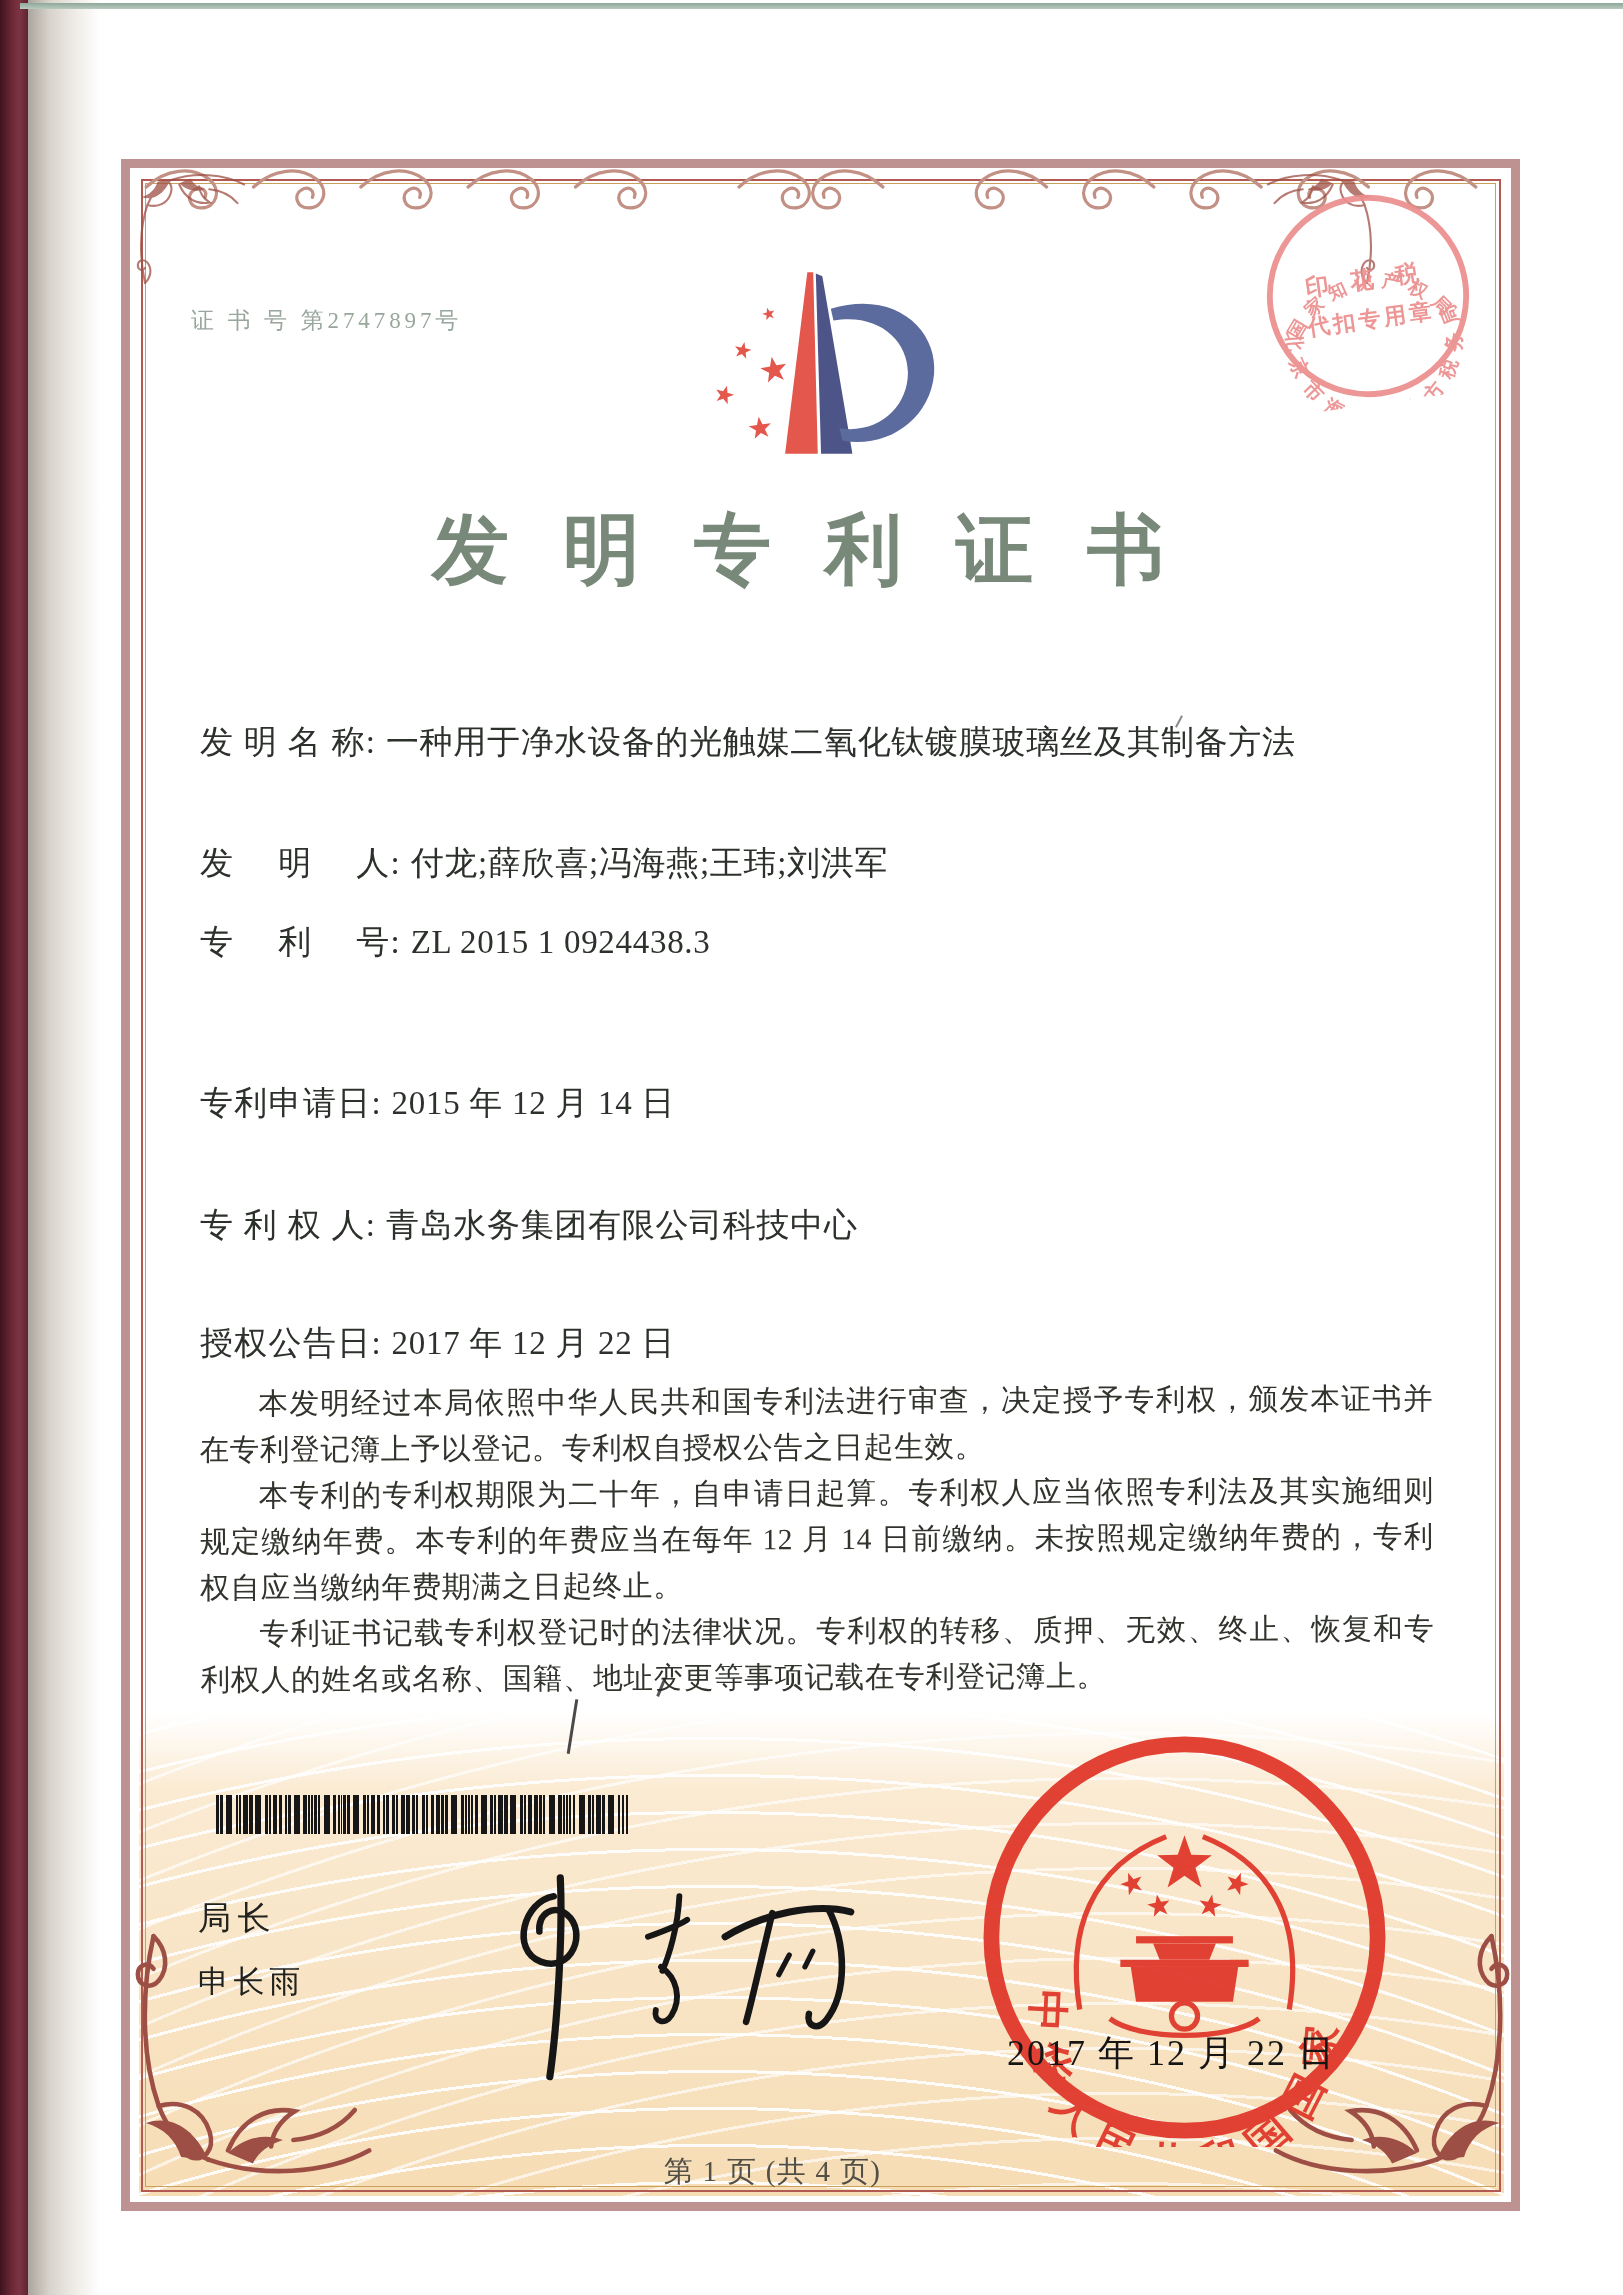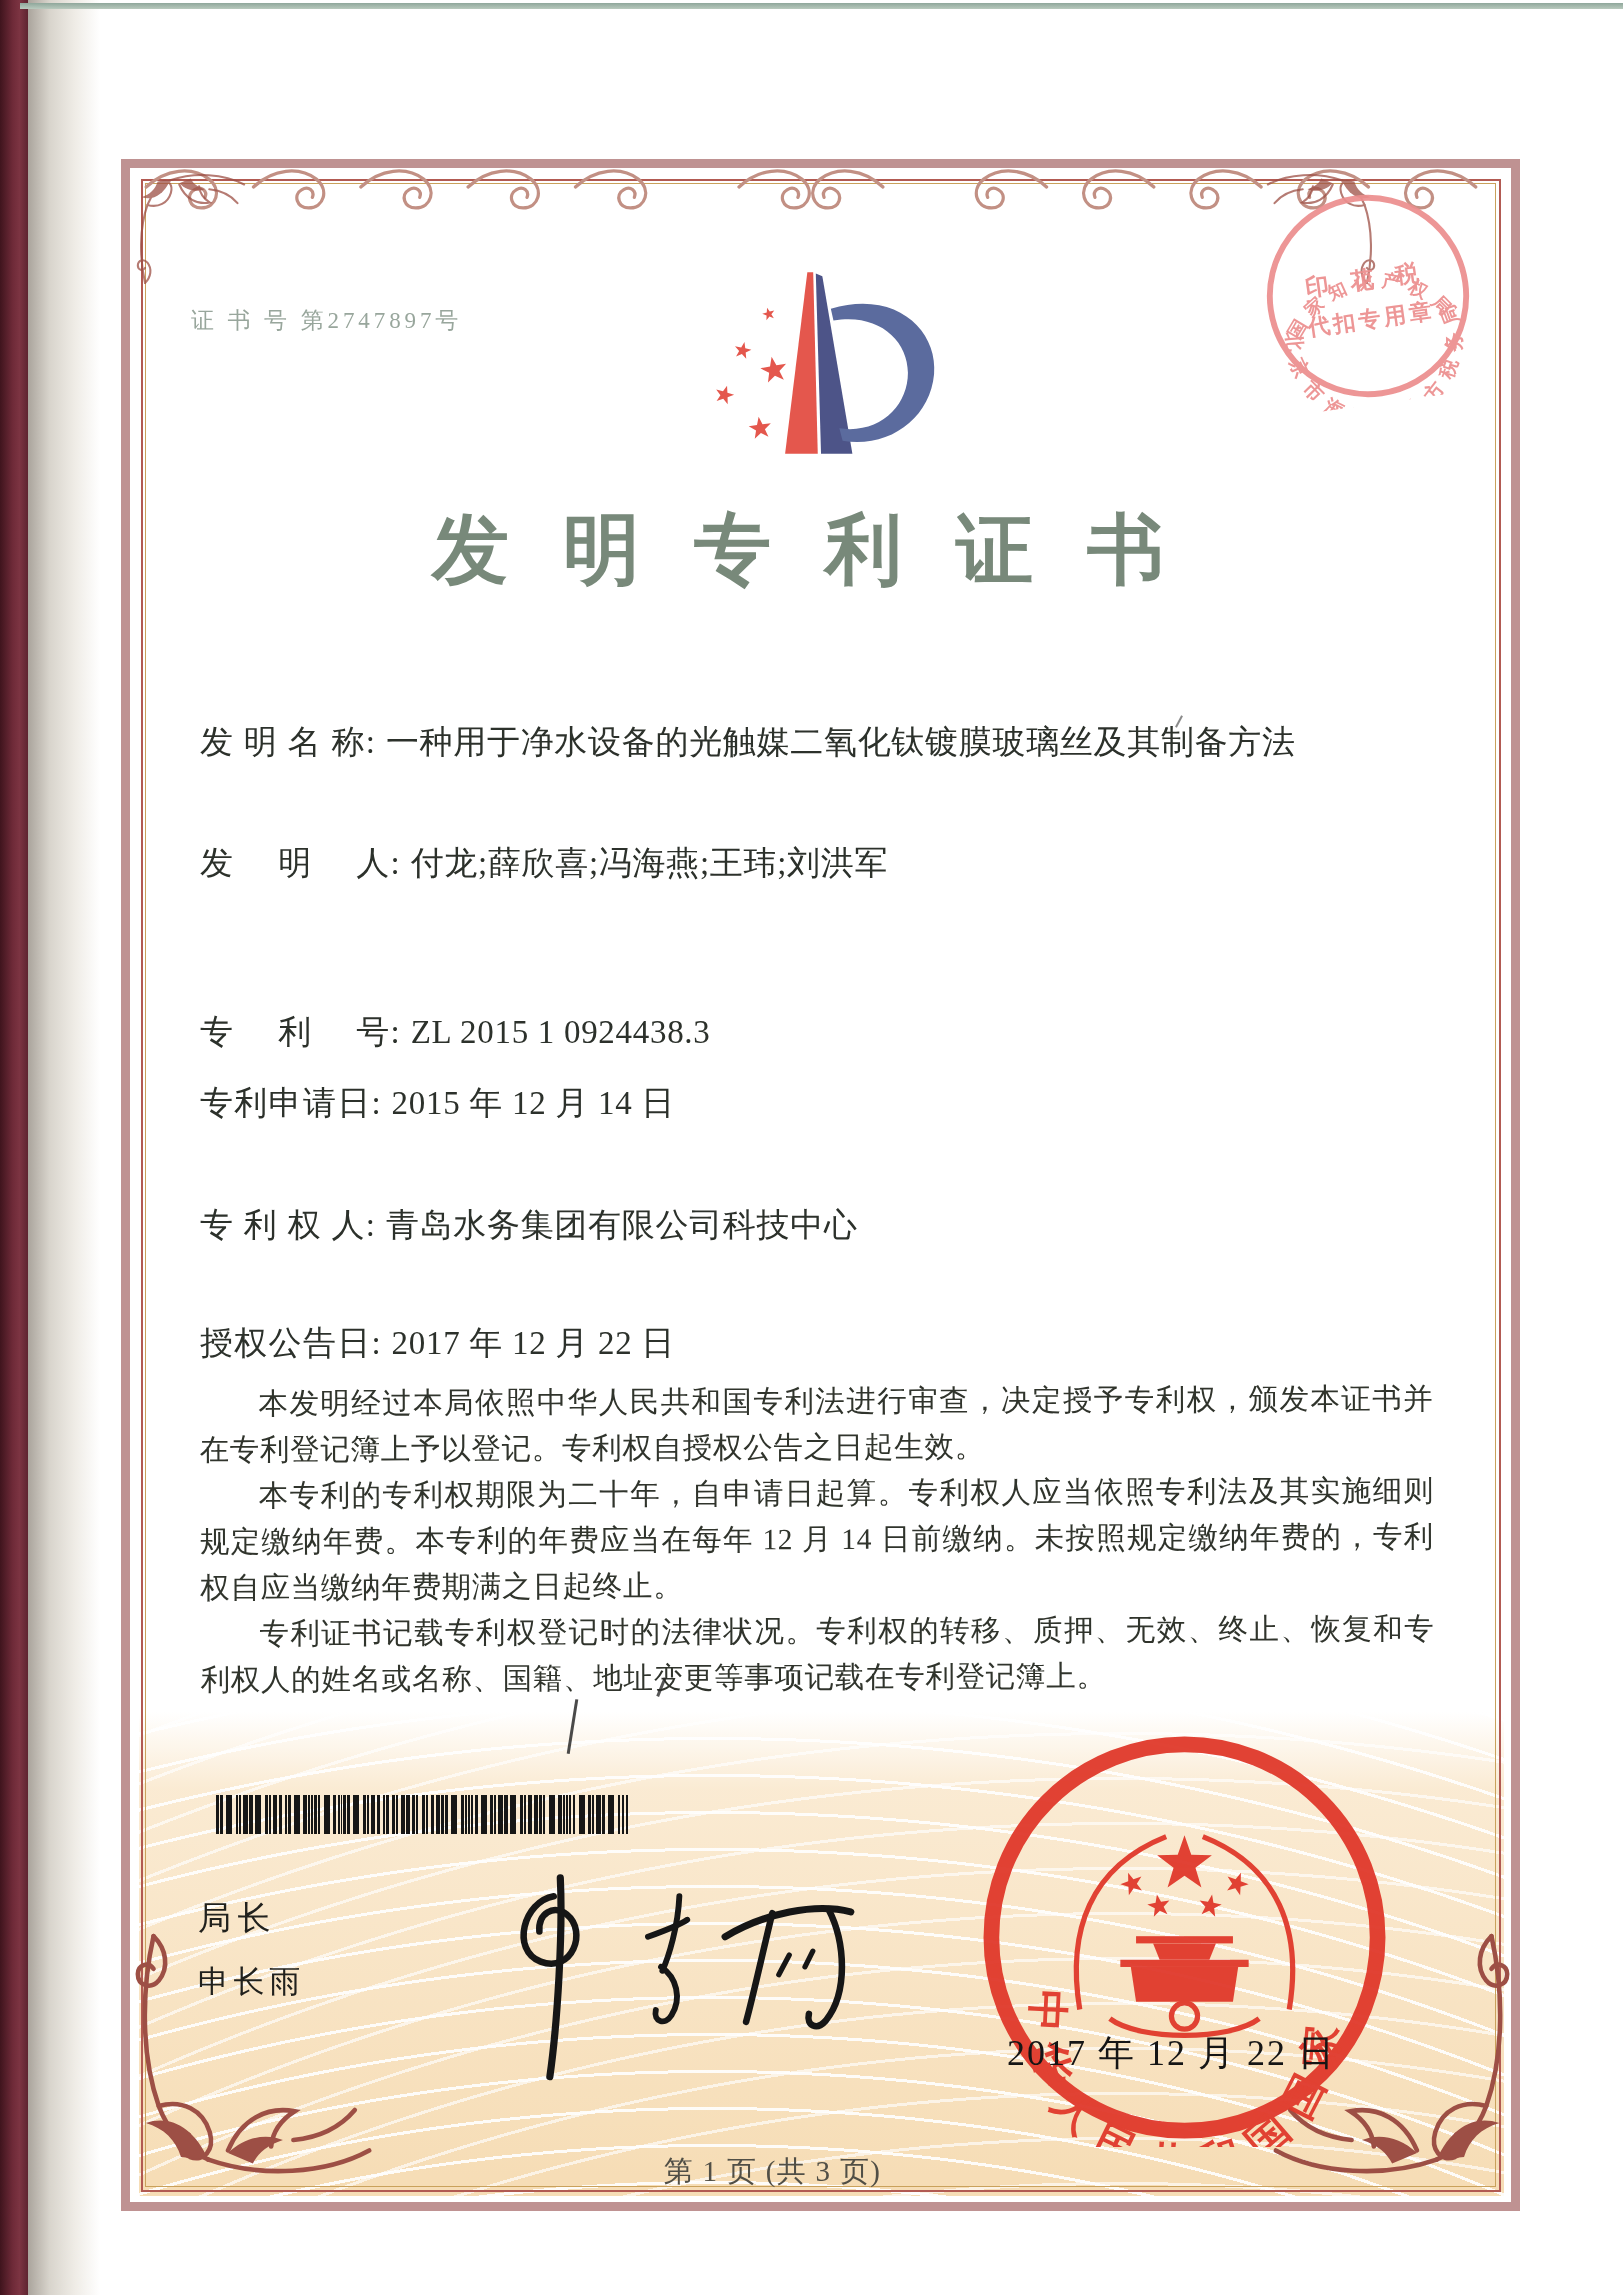--- a/index.html
+++ b/index.html
@@ -28,21 +28,21 @@
       linear-gradient(180deg, rgba(251,236,214,0) 0%, rgba(250,233,207,.92) 16%, #f6ddb6 96%);}
 
   
   .cert-no{position:absolute;left:191px;top:305px;font-size:23px;letter-spacing:3.9px;
            color:#98a69c;z-index:4;}
   .title{position:absolute;left:121px;top:499px;width:1354px;text-align:center;
          font-size:77px;font-weight:bold;color:#78897a;letter-spacing:54px;text-indent:54px;z-index:4;}
   .field{position:absolute;left:200px;width:1244px;font-size:33px;color:#2c312b;z-index:4;}
   .flabel{white-space:pre;letter-spacing:1.3px;}
   .fvalue{letter-spacing:0.7px;}
-  .f0{top:720px}.f1{top:841px}.f2{top:1010px}.f3{top:1081px}.f4{top:1203px}.f5{top:1321px}
+  .f0{top:720px}.f1{top:841px}.f2{top:920px}.f3{top:1081px}.f4{top:1203px}.f5{top:1321px}
   .paras{position:absolute;left:200px;top:1378px;width:1234px;z-index:4;transform:rotate(-0.25deg);}
   .paras p{margin:0;font-size:29.5px;line-height:46px;text-align:justify;text-indent:2em;
            color:#30342c;letter-spacing:0.7px;}
 
   
   .barcode{position:absolute;left:216px;top:1795px;width:412px;height:39px;z-index:4;
     background-image:
       repeating-linear-gradient(90deg,#161616 0 2.6px,transparent 2.6px 3.9px,#161616 3.9px 5.9px,transparent 5.9px 9.8px),
       repeating-linear-gradient(90deg,transparent 0 4.6px,#161616 4.6px 6.5px,transparent 6.5px 12.4px,#161616 12.4px 13.7px,transparent 13.7px 15px);}
 
@@ -224,20 +224,20 @@
         <circle cx="320" cy="440" r="20" stroke-width="8"></circle>
         <path d="M206,444 C250,478 390,478 434,444" stroke-width="8"></path>
         <path d="M160,430 C140,310 176,212 292,166" stroke-width="8"></path>
         <path d="M480,430 C500,310 464,212 348,166" stroke-width="8"></path>
       </g>
     </g>
   </svg>
 
   <div class="seal-date">2017 年 12 月 22 日</div>
 
-  <div class="footer">第 1 页 (共 3 页)</div>
+  <div class="footer">第 1 页 (共 4 页)</div>
 
   <div class="art art1"></div>
   <div class="art art2"></div>
   <div class="art art3"></div>
 
 </div>
 
 
 </body></html>

